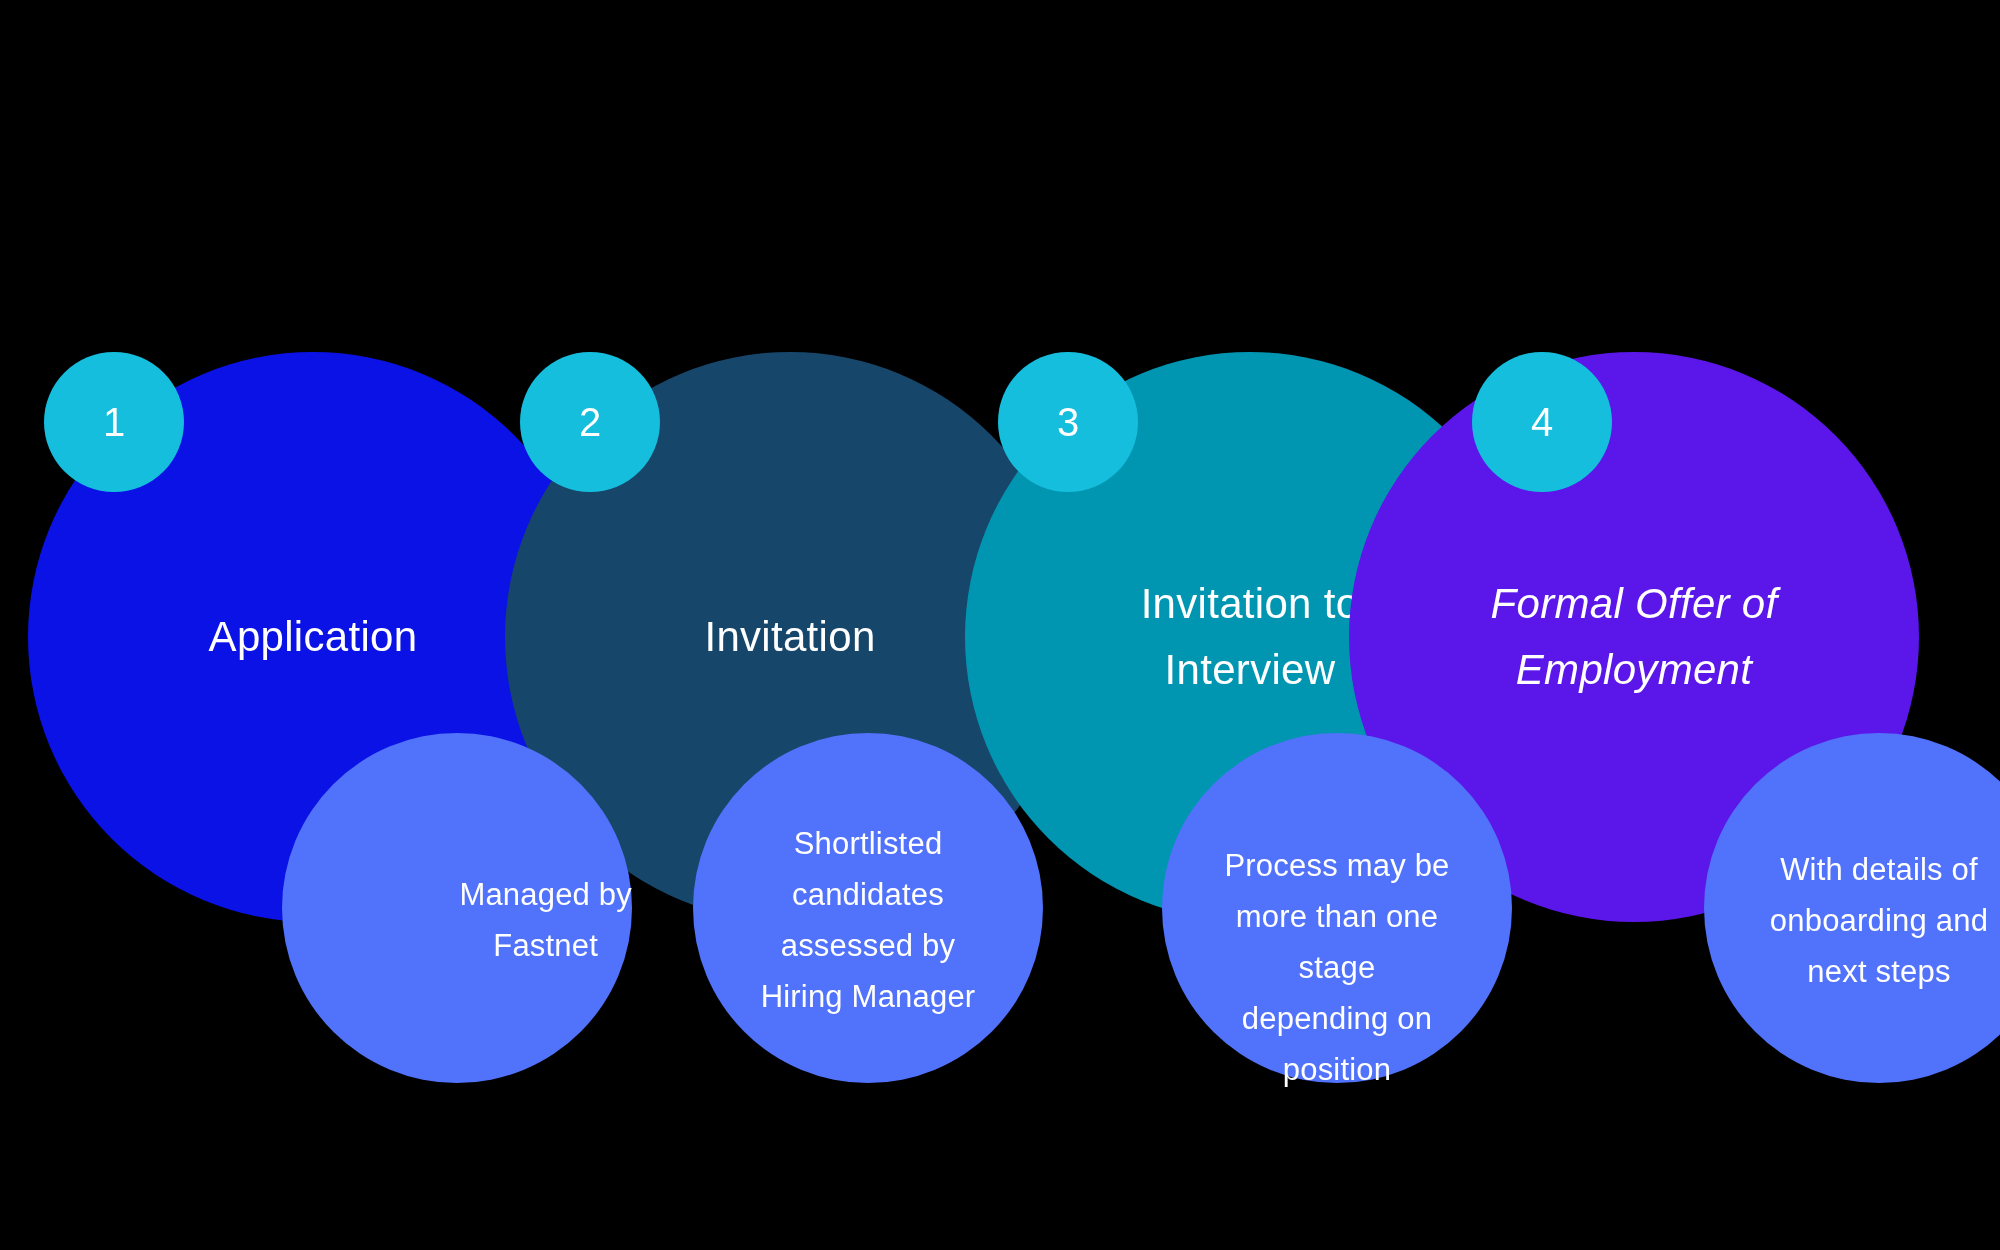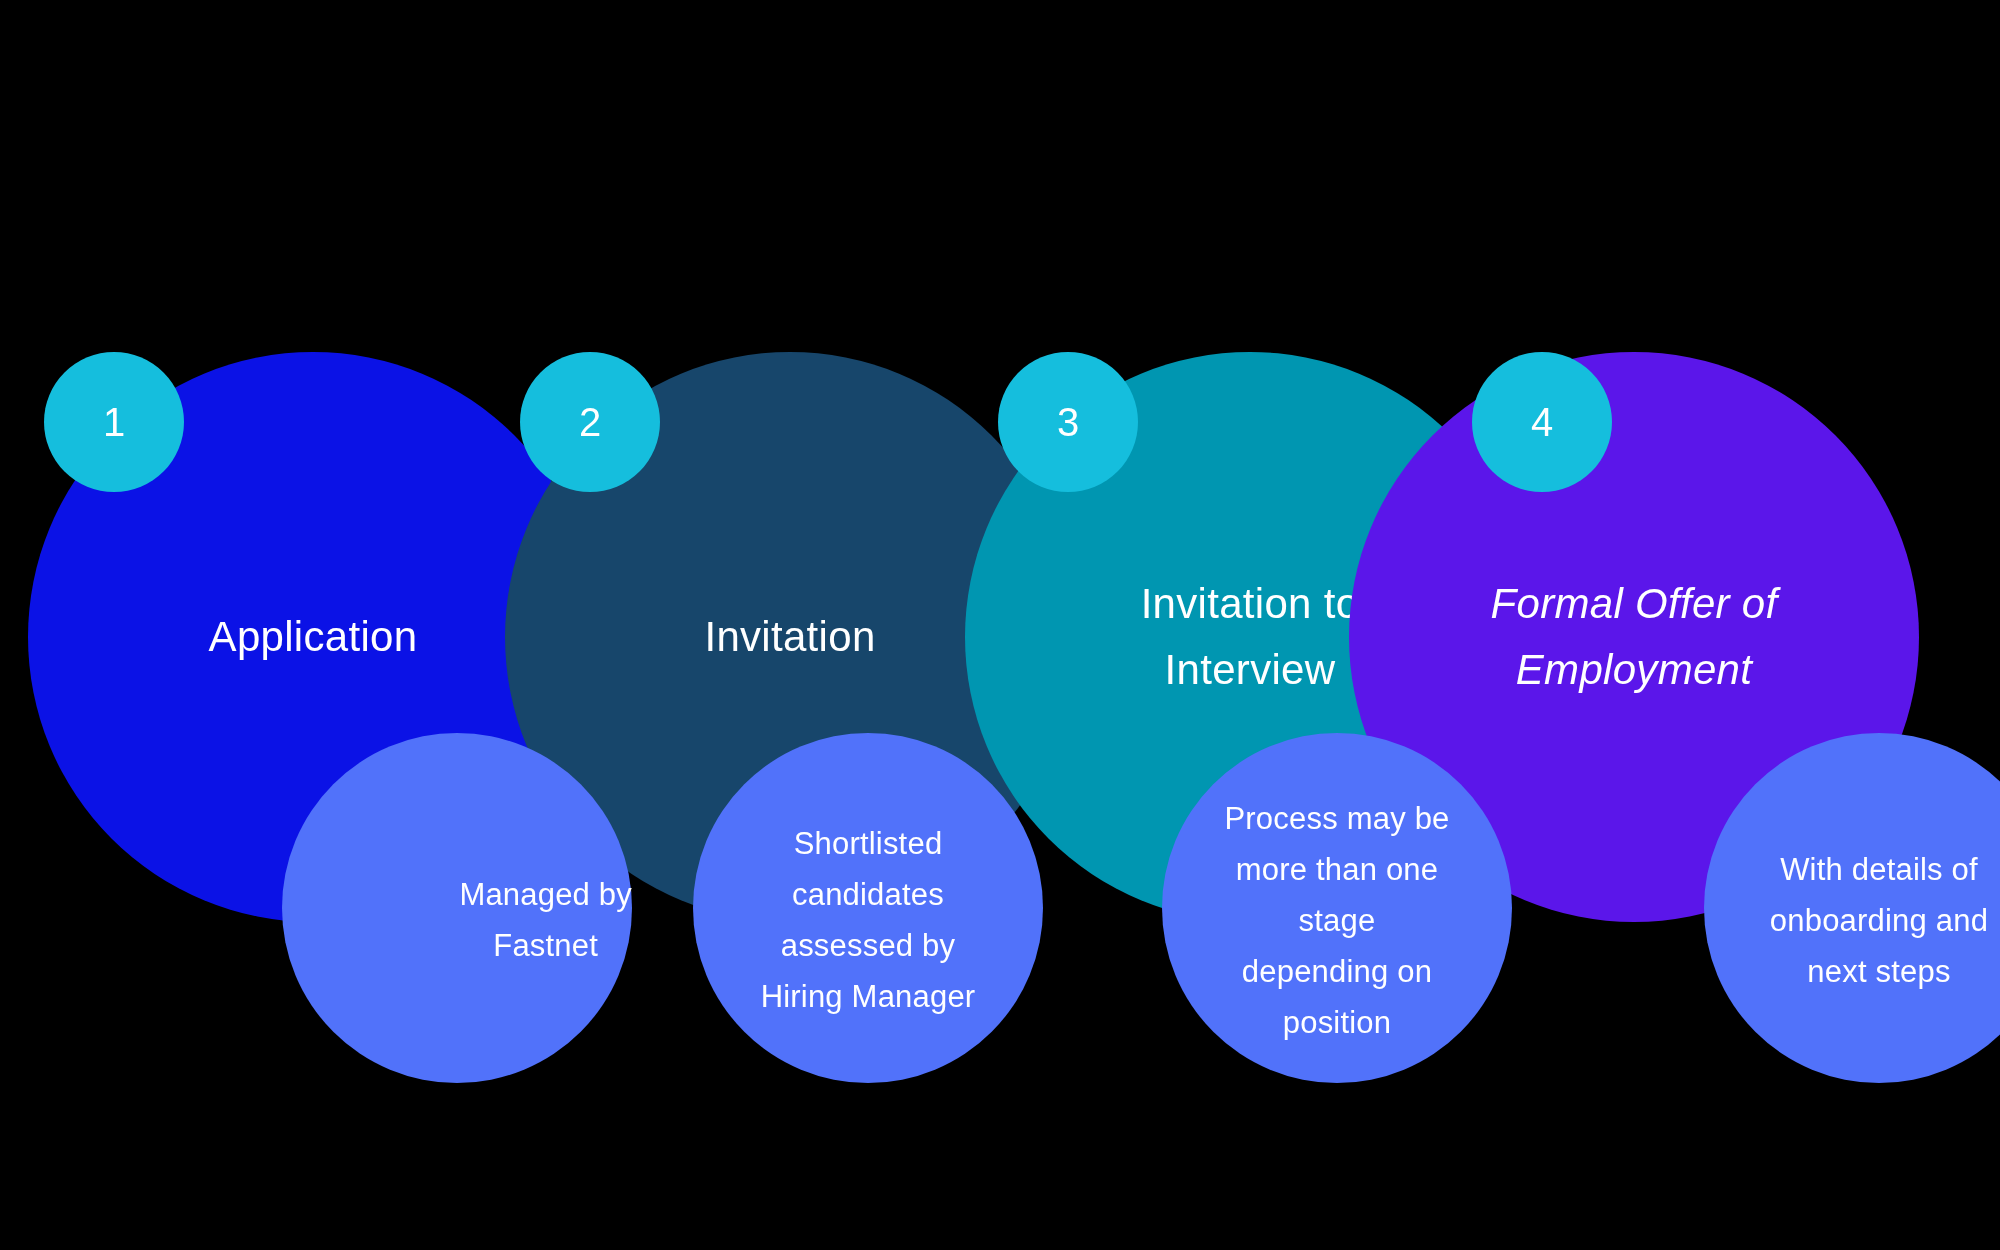--- a/index.html
+++ b/index.html
@@ -54,21 +54,21 @@
     height: 350px;
     border-radius: 50%;
     background: var(--note, #5172FA);
     display: flex;
     align-items: center;
     justify-content: center;
     z-index: 3;
   }
   .step-1 .small { left: 282px; justify-content: flex-end; }
   .step-2 .small { left: 693px; }
-  .step-3 .small { left: 1162px; }
+  .step-3 .small { left: 1162px; align-items: flex-end; }
   .step-4 .small { left: 1704px; }
 
   .note {
     margin: 0;
     max-width: 320px;
     color: var(--text, #fff);
     font-size: 31px;
     font-weight: 400;
     line-height: 51px;
     text-align: center;

